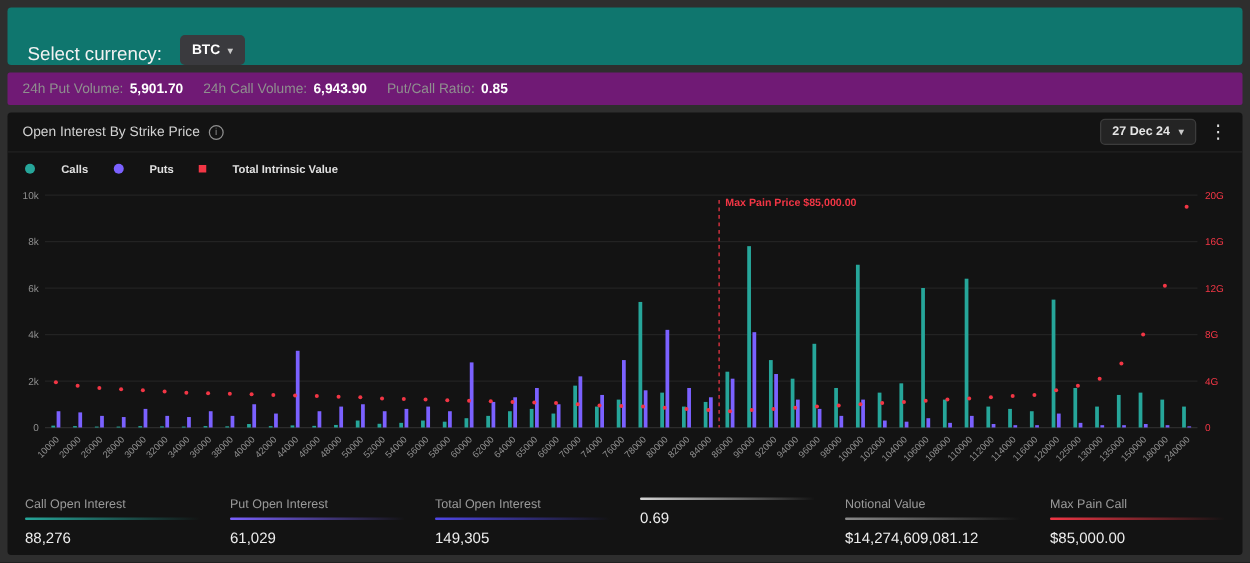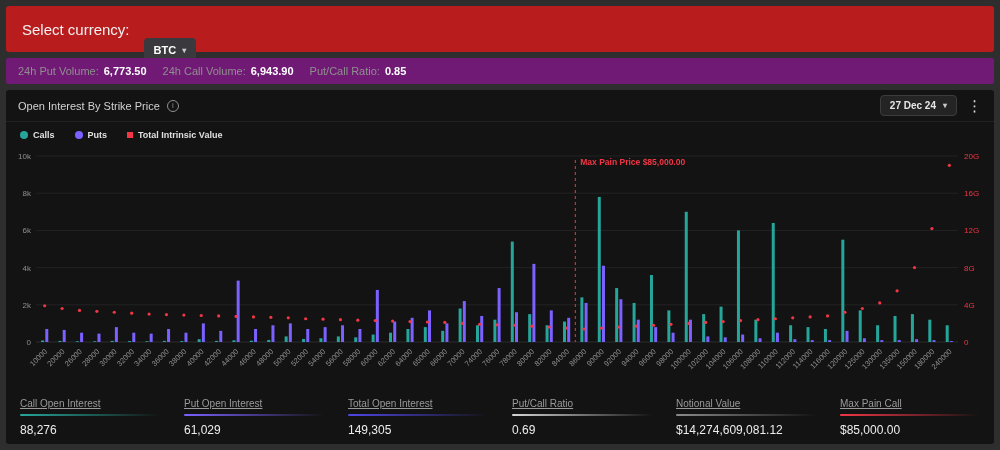--- a/index.html
+++ b/index.html
@@ -6,22 +6,22 @@
   html,body { margin:0; padding:0; }
   body {
     width:1000px; height:450px; overflow:hidden;
     background:#2e2e2e;
     font-family:"Liberation Sans", sans-serif;
   }
   .page { width:100%; height:100%; padding:6px; display:flex; flex-direction:column; gap:6px; }
 
   
   .currency-panel {
-    background:#b91c1c; border-radius:3px; height:46px; flex:0 0 46px;
-    display:flex; align-items:center; padding:0 16px; gap:14px;
+    background:#0f766e; border-radius:3px; height:46px; flex:0 0 46px;
+    display:flex; align-items:flex-end; padding:0 16px; gap:14px;
   }
   .currency-label { color:#f2f2f2; font-size:15px; }
   .currency-btn {
     background:#3a3a3e; color:#ffffff; font-size:11px; font-weight:bold;
     padding:6px 10px; border-radius:4px; display:flex; align-items:center; gap:6px; cursor:pointer;margin-top:42px;
   }
   .caret { font-size:8px; color:#c9c9c9; }
 
   
   .volume-bar {
@@ -49,51 +49,51 @@
   .header-right { display:flex; align-items:center; gap:10px; }
   .expiry-btn {
     background:#242424; border:1px solid #3c3c3c; color:#e6e6e6;
     font-size:10px; font-weight:bold; padding:4px 9px; border-radius:4px;
     display:flex; align-items:center; gap:7px; cursor:pointer;
   }
   .kebab-icon { color:#dddddd; font-size:15px; cursor:pointer; line-height:1; }
 
   
   .legend-row { display:flex; align-items:center; gap:20px; padding:8px 14px 2px; flex:0 0 20px; }
-  .legend-item { display:flex; align-items:center; gap:5px; font-size:9px; font-weight:bold; color:#e0e0e0; }
+  .legend-item { display:flex; align-items:center; gap:21px; font-size:9px; font-weight:bold; color:#e0e0e0; }
   .legend-dot { width:8px; height:8px; border-radius:50%; }
   .legend-sq { width:6px; height:6px; }
 
   
   .chart-svg { display:block; width:100%; height:252px; flex:0 0 252px; }
   svg text { font-family:"Liberation Sans", sans-serif; }
 
   
   .stats-row { display:flex; gap:24px; padding:4px 14px 8px; flex:1; min-height:0; }
   .stat { flex:1; min-width:0; }
-  .stat-label { font-size:10px; color:#9a9a9a; padding-bottom:5px; white-space:nowrap;text-decoration:underline; }
+  .stat-label { font-size:10px; color:#9a9a9a; padding-bottom:5px; white-space:nowrap; }
   .stat-line { height:2px; margin-bottom:7px; border-radius:1px; }
   .stat-value { font-size:12px; color:#ededed; white-space:nowrap; }
 </style>
 </head>
 <body>
 
 <div class="page">
 
   <div class="currency-panel">
     <span class="currency-label">Select currency:</span>
     <div class="currency-btn">
       <span>BTC</span>
       <span class="caret">▾</span>
     </div>
   </div>
 
   <div class="volume-bar">
     <span class="vlabel">24h Put Volume:</span>
-    <span class="vvalue">6,773.50</span>
+    <span class="vvalue">5,901.70</span>
     <span class="vlabel">24h Call Volume:</span>
     <span class="vvalue">6,943.90</span>
     <span class="vlabel">Put/Call Ratio:</span>
     <span class="vvalue">0.85</span>
   </div>
 
   <div class="chart-panel">
     <div class="chart-header">
       <div class="chart-title-wrap">
         <span class="chart-title">Open Interest By Strike Price</span>
@@ -368,21 +368,20 @@
         <div class="stat-label">Put Open Interest</div>
         <div class="stat-line" style="background: linear-gradient(90deg, rgb(123, 97, 255), rgba(0, 0, 0, 0));"></div>
         <div class="stat-value">61,029</div>
       </div>
       <div class="stat">
         <div class="stat-label">Total Open Interest</div>
         <div class="stat-line" style="background: linear-gradient(90deg, rgb(79, 70, 229), rgba(0, 0, 0, 0));"></div>
         <div class="stat-value">149,305</div>
       </div>
       <div class="stat">
-        <div class="stat-label">Put/Call Ratio</div>
         <div class="stat-line" style="background: linear-gradient(90deg, rgb(213, 213, 213), rgba(0, 0, 0, 0));"></div>
         <div class="stat-value">0.69</div>
       </div>
       <div class="stat">
         <div class="stat-label">Notional Value</div>
         <div class="stat-line" style="background: linear-gradient(90deg, rgb(138, 138, 138), rgba(0, 0, 0, 0));"></div>
         <div class="stat-value">$14,274,609,081.12</div>
       </div>
       <div class="stat">
         <div class="stat-label">Max Pain Call</div>

